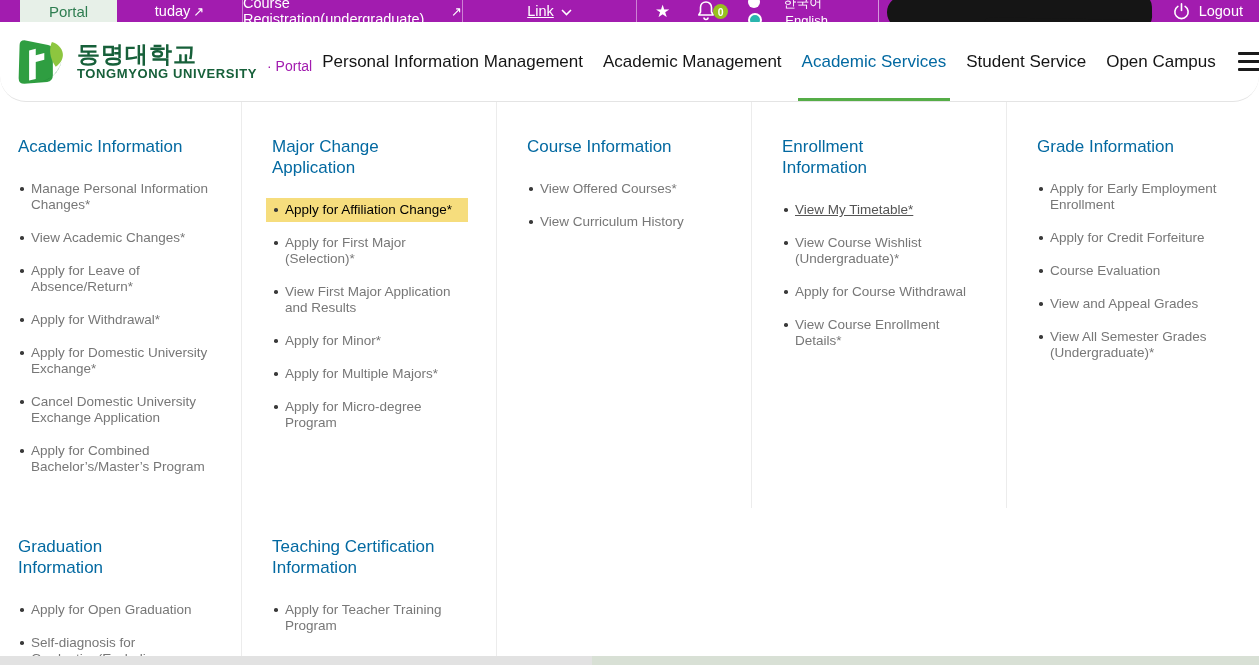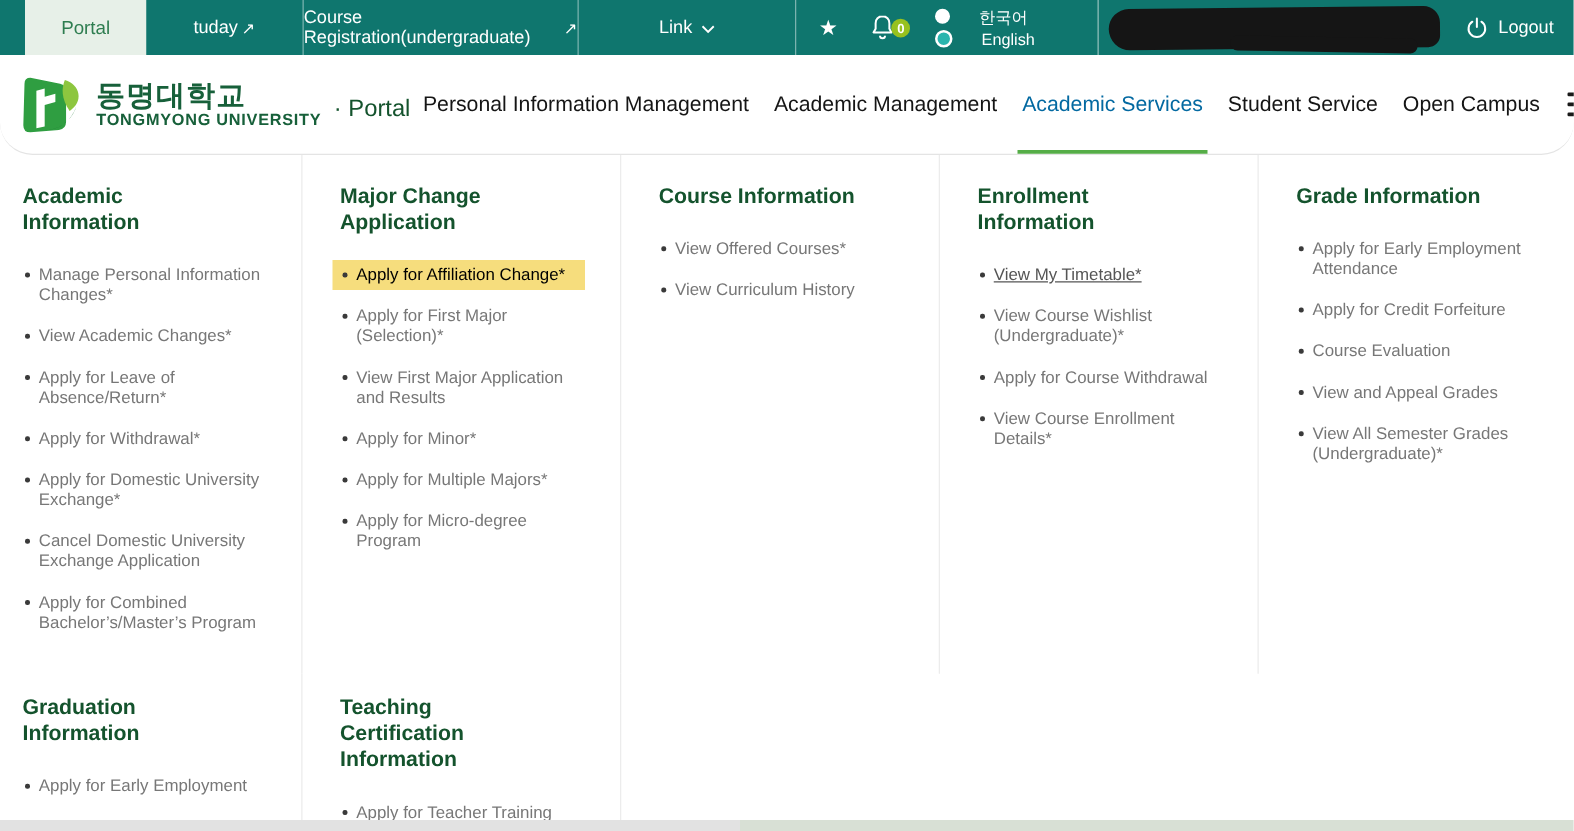--- a/index.html
+++ b/index.html
@@ -4,21 +4,21 @@
 <style>
   * { box-sizing: border-box; }
   html,body { margin:0; padding:0; }
   body {
     width:1259px; height:665px; overflow:hidden; background:#fff;
     font-family:"Liberation Sans", sans-serif; position:relative;
   }
 
   
   .topbar {
-    height:44px; background:#0f766e; display:flex; align-items:stretch;
+    height:22px; background:#a21caf; display:flex; align-items:stretch;
     color:#fff; position:relative;
   }
   .portal-tab {
     margin-left:20px; width:97px; background:#e7f0e8; color:#2e7d50;
     display:flex; align-items:center; justify-content:center;
     font-size:15px; cursor:pointer; flex:none;
   }
   .topbar-link {
     display:flex; align-items:center; justify-content:center;
     font-size:14.5px; cursor:pointer; flex:none;
@@ -54,21 +54,21 @@
   .logout { display:flex; align-items:center; gap:8px; margin-left:20px; margin-right:16px; align-self:center; cursor:pointer; font-size:14.5px; flex:none; }
 
   
   .header {
     height:80px; background:#fff; border-bottom:1px solid #e4e4e4;
     display:flex; align-items:stretch; position:relative;border-radius:26px;
   }
   .logo { display:flex; align-items:center; gap:8px; margin-left:12px; cursor:pointer; flex:none; }
   .logo-kr { font-size:23px; font-weight:bold; color:#17603a; letter-spacing:1px; line-height:24px; }
   .logo-en { font-size:13px; font-weight:bold; color:#17603a; letter-spacing:.6px; }
-  .portal-suffix { align-self:center; margin-left:10px; margin-top:8px; font-size:19px; color:#14532d; flex:none; }
+  .portal-suffix { align-self:center; margin-left:10px; margin-top:8px; font-size:14px; color:#a21caf; flex:none; }
   .hd-spacer { flex:1; }
   .main-nav { display:flex; align-items:stretch; flex:none; }
   .nav-item {
     display:flex; align-items:center; padding:0 10px; font-size:17px; color:#151515;
     cursor:pointer; position:relative; white-space:nowrap;
   }
   .nav-item.active { color:#0369a1; }
   .nav-item.active::after {
     content:""; position:absolute; left:6px; right:6px; bottom:0; height:3px; background:#55ad47;
   }
@@ -79,21 +79,21 @@
 
   
   .mega-menu { background:#fff; }
   .menu-row { display:grid; grid-template-columns:242px 255px 255px 255px 1fr; }
   .menu-row-top { min-height:330px; }
   .menu-row-bottom { min-height:206px; }
   .menu-col { padding:22px 20px 20px 30px; border-right:1px solid #ececec; }
   .menu-row-bottom .menu-col { padding-top:16px; }
   .menu-col:first-child { padding-left:18px; }
   .menu-row-top .menu-col:last-child { border-right:none; }
-  .menu-title { margin:0 0 20px 0; font-size:17px; font-weight:bold; color:#14532d; line-height:21px; max-width:170px; }
+  .menu-title { margin:12px 0 20px 0; font-size:17px; font-weight:normal; color:#0369a1; line-height:21px; max-width:170px; }
   .menu-list { list-style:none; margin:0; padding:0; }
   .menu-item {
     position:relative; font-size:13.5px; color:#777; line-height:16px;
     padding:4px 0 4px 13px; margin-bottom:9px; cursor:pointer; max-width:200px;
   }
   .menu-item::before {
     content:""; position:absolute; left:2px; top:10px; width:3.5px; height:3.5px;
     border-radius:50%; background:#3a3a3a;
   }
   .menu-item.highlighted {
@@ -113,21 +113,21 @@
 <body>
 
 <div class="topbar">
   <div class="portal-tab">Portal</div>
   <div id="topbar-links" style="display:contents"><div class="topbar-link" style="width: 126px;">
         <span>tuday</span>
         <span class="ext-arrow">↗</span>
       </div><div class="topbar-link" style="width: 220px;">
         <span>Course Registration(undergraduate)</span>
         <span class="ext-arrow">↗</span>
-      </div><div class="topbar-link" style="width: 174px;">
+      </div><div class="topbar-link" style="width: 174px; text-decoration: underline;">
         <span>Link</span>
         <svg width="11" height="7" viewBox="0 0 11 7" class="chev">
           <path d="M1 1 L5.5 5.6 L10 1" fill="none" stroke="#fff" stroke-width="1.5"></path>
         </svg>
       </div></div>
 
   <div class="tb-star">★</div>
 
   <div class="bell-wrap">
     <svg width="20" height="22" viewBox="0 0 20 22">
@@ -231,33 +231,33 @@
         <ul class="menu-list">
           <li class="menu-item underlined">View My Timetable*</li>
           <li class="menu-item">View Course Wishlist (Undergraduate)*</li>
           <li class="menu-item">Apply for Course Withdrawal</li>
           <li class="menu-item">View Course Enrollment Details*</li>
         </ul>
       </div>
       <div class="menu-col">
         <h3 class="menu-title">Grade Information</h3>
         <ul class="menu-list">
-          <li class="menu-item">Apply for Early Employment Attendance</li>
+          <li class="menu-item">Apply for Early Employment Enrollment</li>
           <li class="menu-item">Apply for Credit Forfeiture</li>
           <li class="menu-item">Course Evaluation</li>
           <li class="menu-item">View and Appeal Grades</li>
           <li class="menu-item">View All Semester Grades (Undergraduate)*</li>
         </ul>
       </div>
     </div>
     <div class="menu-row menu-row-bottom">
       <div class="menu-col">
         <h3 class="menu-title">Graduation Information</h3>
         <ul class="menu-list">
-          <li class="menu-item">Apply for Early Employment</li>
+          <li class="menu-item">Apply for Open Graduation</li>
           <li class="menu-item">Self-diagnosis for Graduation(Excluding graduates)</li>
         </ul>
       </div>
       <div class="menu-col">
         <h3 class="menu-title">Teaching Certification Information</h3>
         <ul class="menu-list">
           <li class="menu-item">Apply for Teacher Training Program</li>
         </ul>
       </div>
     </div>

